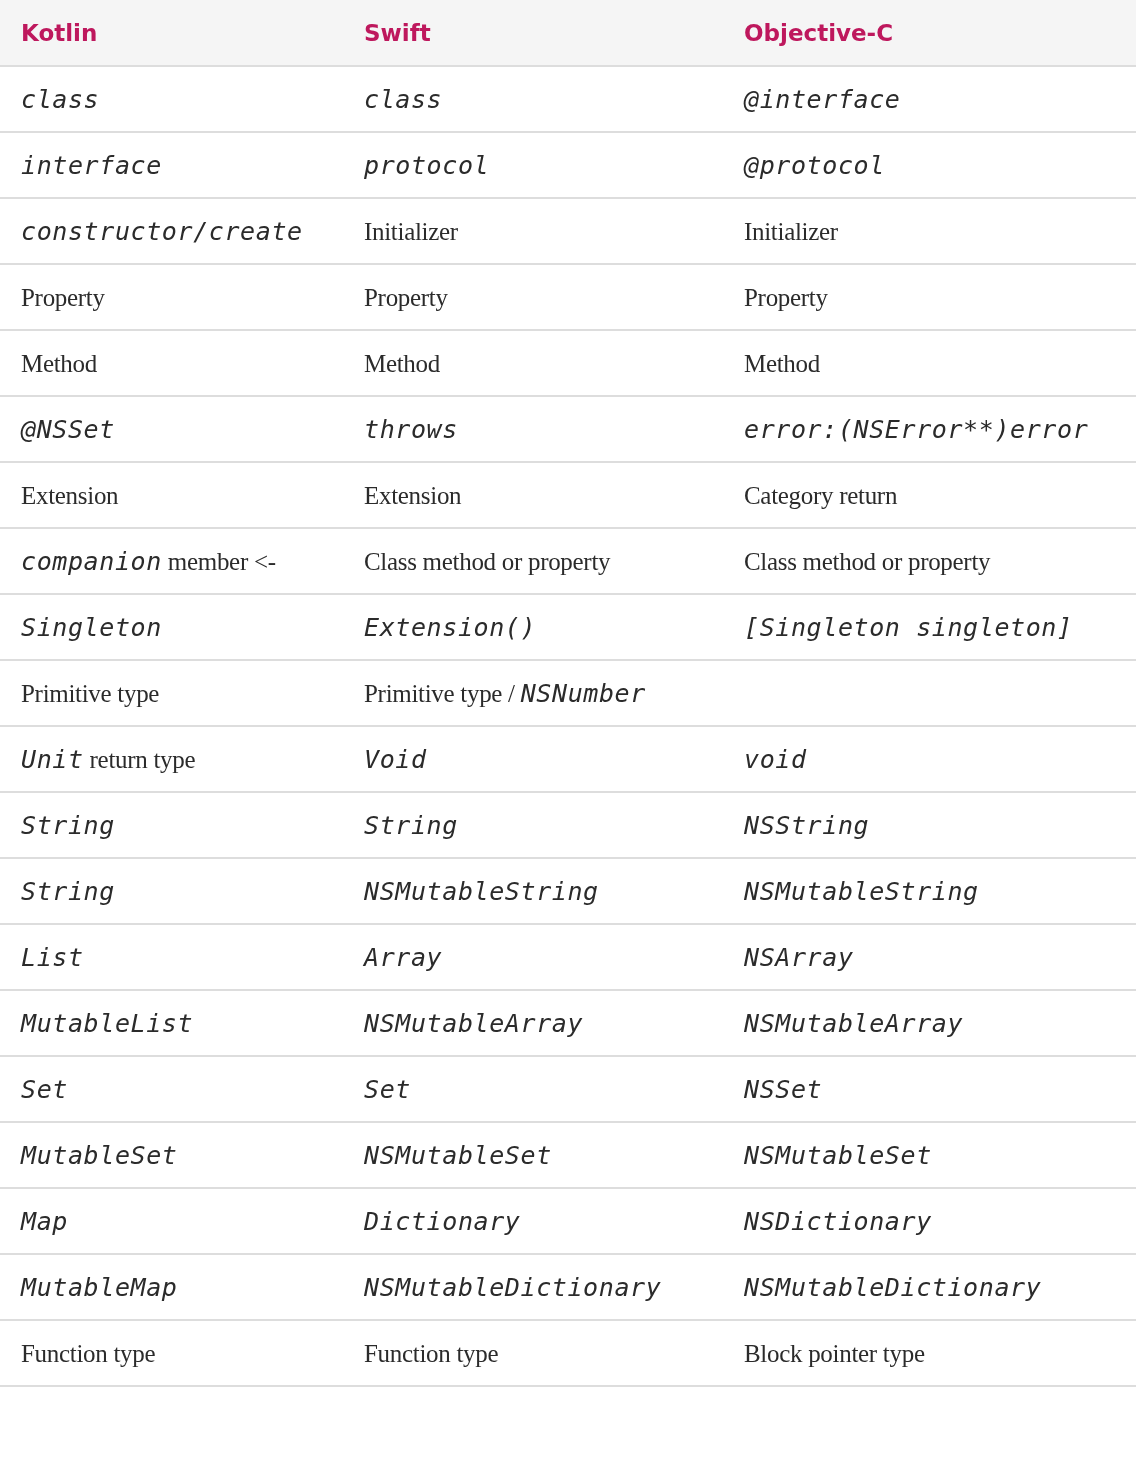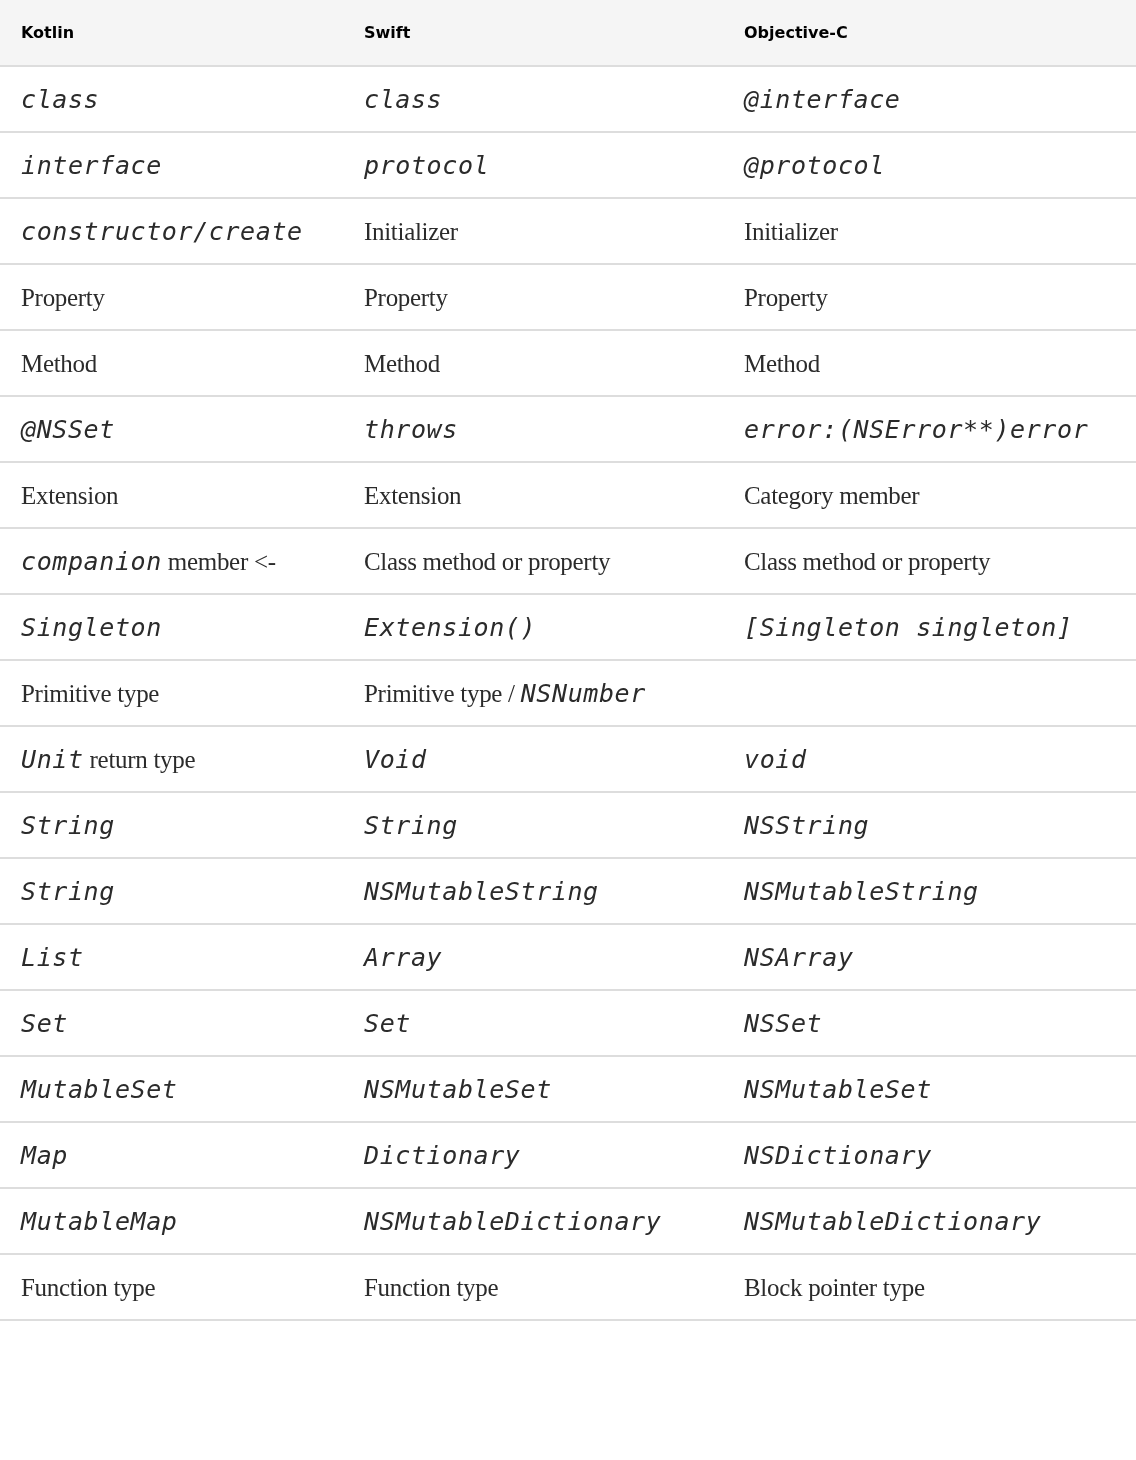--- a/index.html
+++ b/index.html
@@ -23,22 +23,22 @@
     table.mapping col.c2 { width: 380px; }
     table.mapping col.c3 { width: 413px; }
     thead tr {
       background: #f5f5f5;
     }
     th {
       height: 66px;
       text-align: left;
       font-family: "DejaVu Sans", sans-serif;
       font-weight: bold;
-      font-size: 16px;
-      color: #000000;
+      font-size: 23px;
+      color: #be185d;
       padding: 0 0 0 21px;
       border-bottom: 2px solid #dddddd;
       box-sizing: border-box;
       vertical-align: middle;
     }
     td {
       height: 66px;
       padding: 0 0 0 21px;
       border-bottom: 2px solid #dddddd;
       box-sizing: border-box;
@@ -104,21 +104,21 @@
         <td><span class="seg sans">Method</span></td>
       </tr>
       <tr>
         <td><span class="seg mono">@NSSet</span></td>
         <td><span class="seg mono">throws</span></td>
         <td><span class="seg mono">error:(NSError**)error</span></td>
       </tr>
       <tr>
         <td><span class="seg sans">Extension</span></td>
         <td><span class="seg sans">Extension</span></td>
-        <td><span class="seg sans">Category member</span></td>
+        <td><span class="seg sans">Category return</span></td>
       </tr>
       <tr>
         <td><span class="seg mono">companion</span><span class="seg sans"> member &lt;-</span></td>
         <td><span class="seg sans">Class method or property</span></td>
         <td><span class="seg sans">Class method or property</span></td>
       </tr>
       <tr>
         <td><span class="seg mono">Singleton</span></td>
         <td><span class="seg mono">Extension()</span></td>
         <td><span class="seg mono">[Singleton singleton]</span></td>
@@ -142,20 +142,25 @@
         <td><span class="seg mono">String</span></td>
         <td><span class="seg mono">NSMutableString</span></td>
         <td><span class="seg mono">NSMutableString</span></td>
       </tr>
       <tr>
         <td><span class="seg mono">List</span></td>
         <td><span class="seg mono">Array</span></td>
         <td><span class="seg mono">NSArray</span></td>
       </tr>
       <tr>
+        <td><span class="seg mono">MutableList</span></td>
+        <td><span class="seg mono">NSMutableArray</span></td>
+        <td><span class="seg mono">NSMutableArray</span></td>
+      </tr>
+      <tr>
         <td><span class="seg mono">Set</span></td>
         <td><span class="seg mono">Set</span></td>
         <td><span class="seg mono">NSSet</span></td>
       </tr>
       <tr>
         <td><span class="seg mono">MutableSet</span></td>
         <td><span class="seg mono">NSMutableSet</span></td>
         <td><span class="seg mono">NSMutableSet</span></td>
       </tr>
       <tr>

